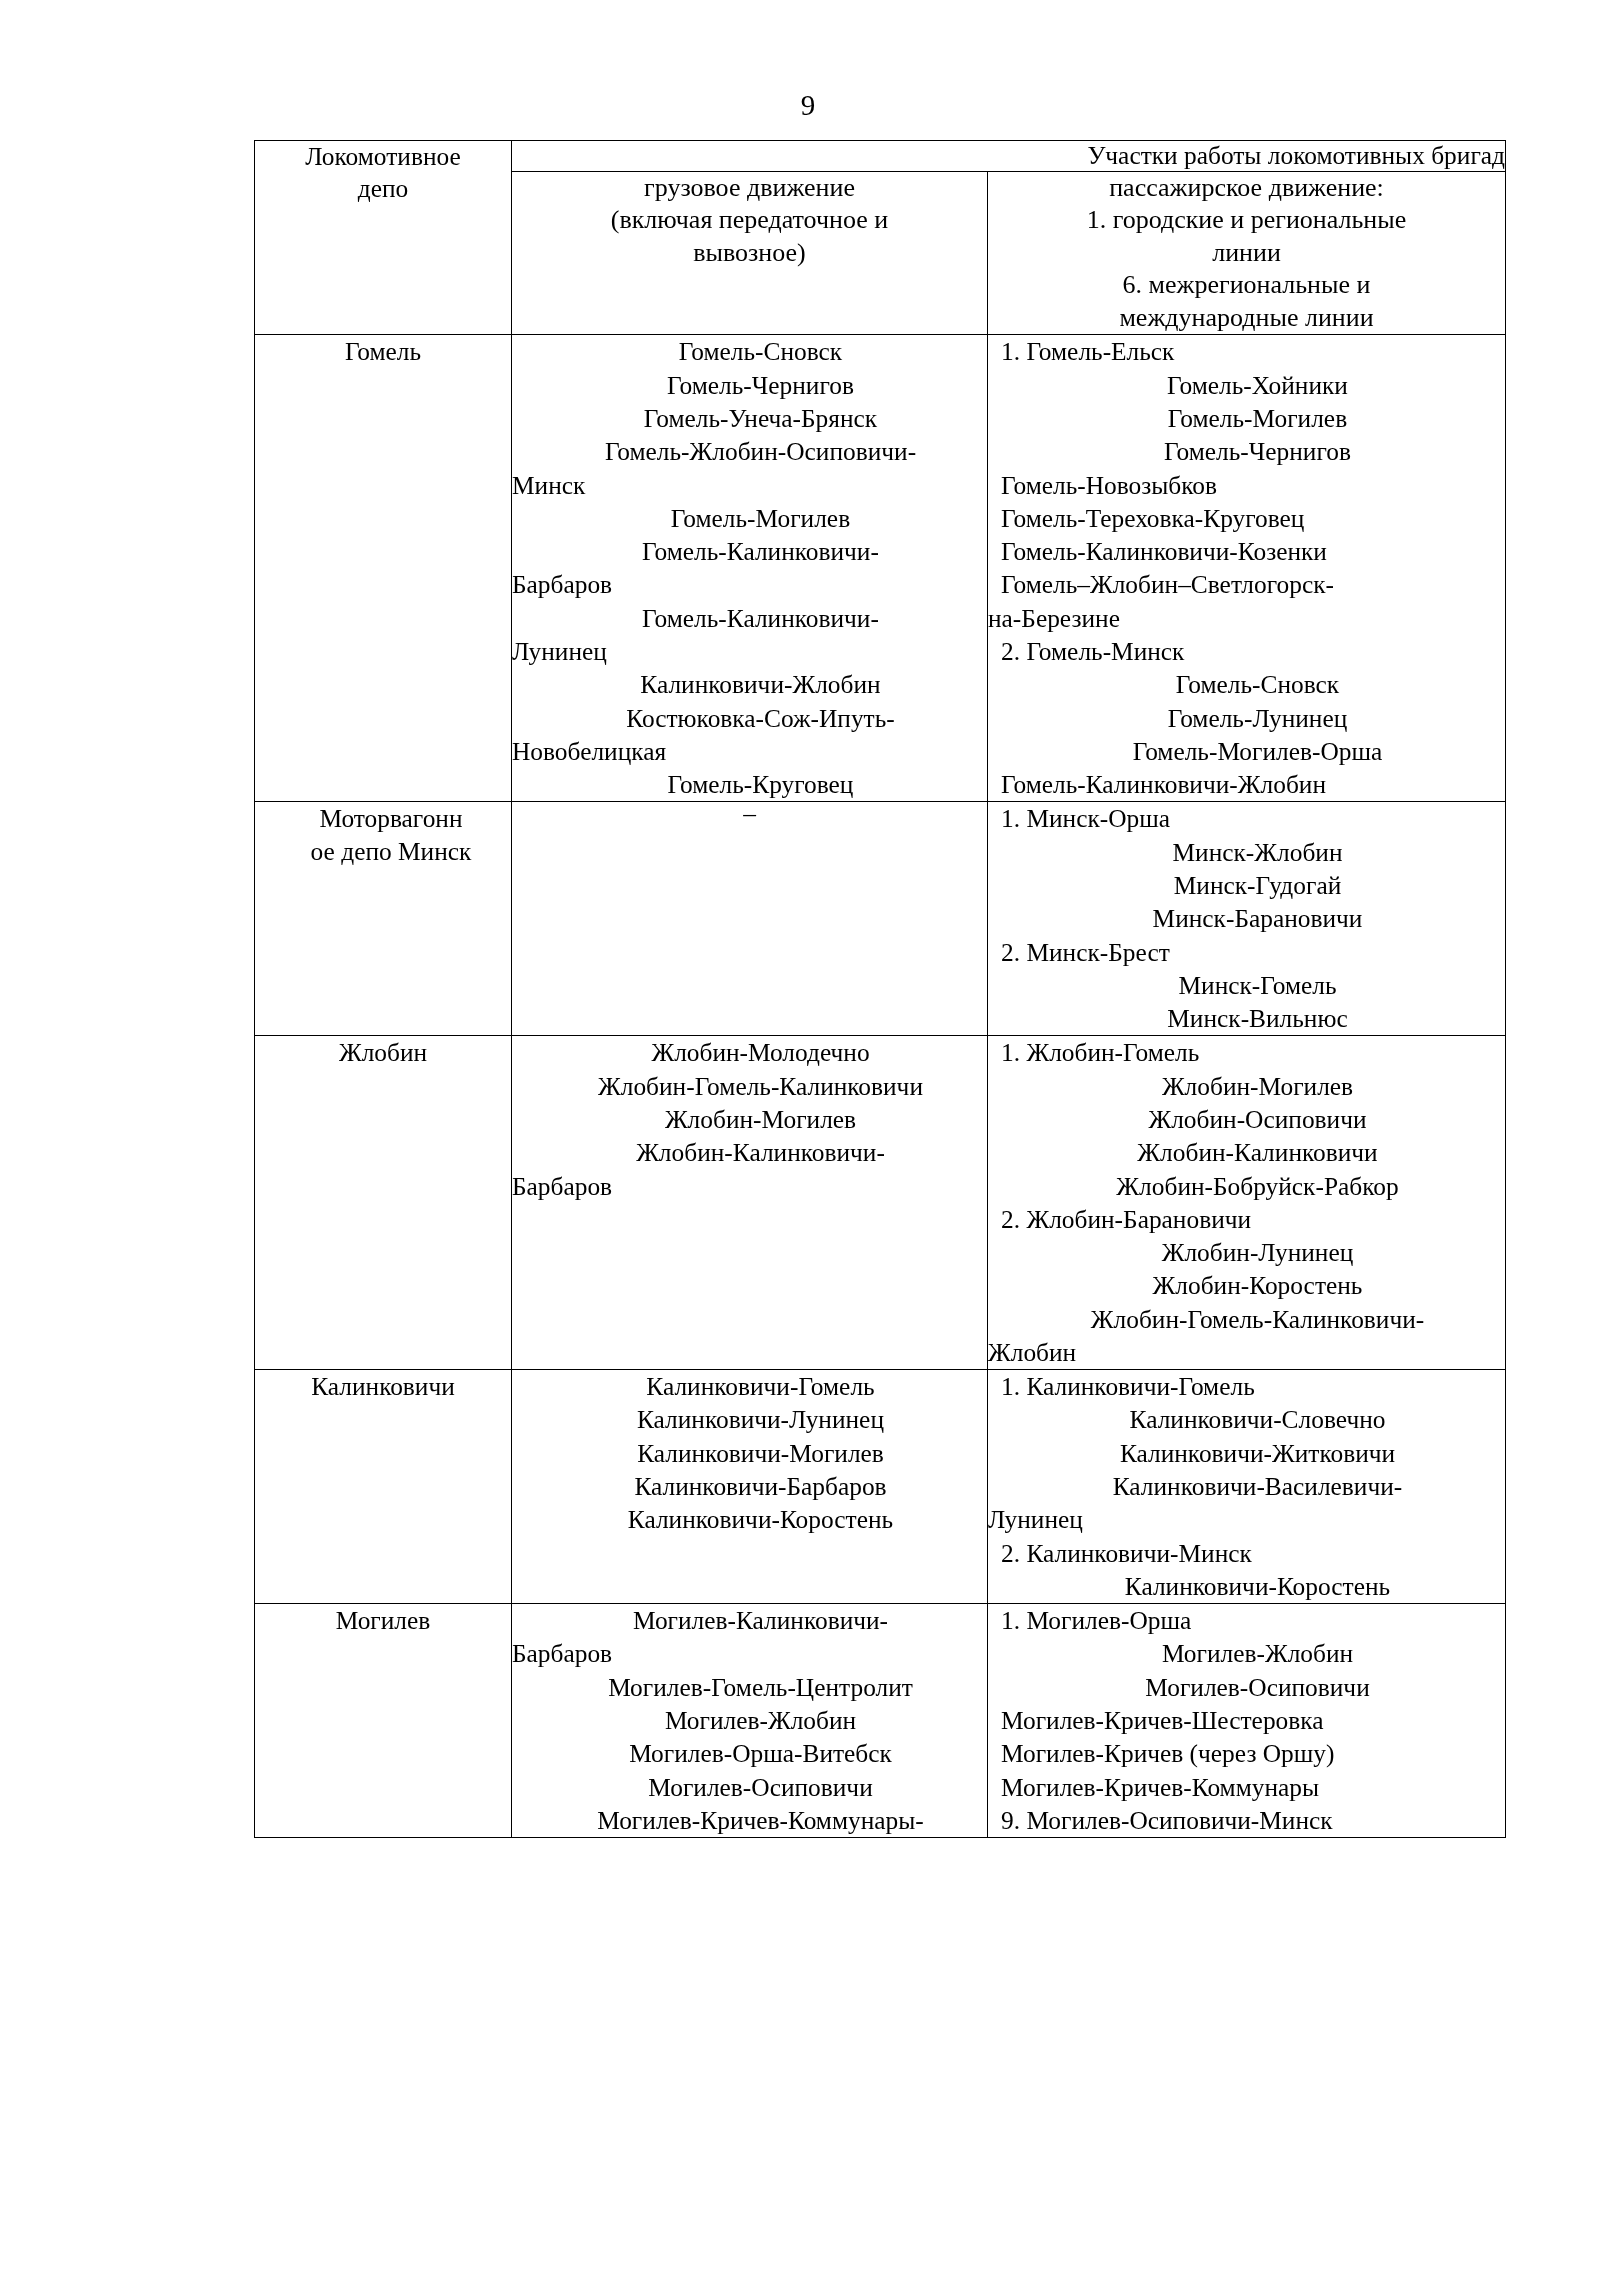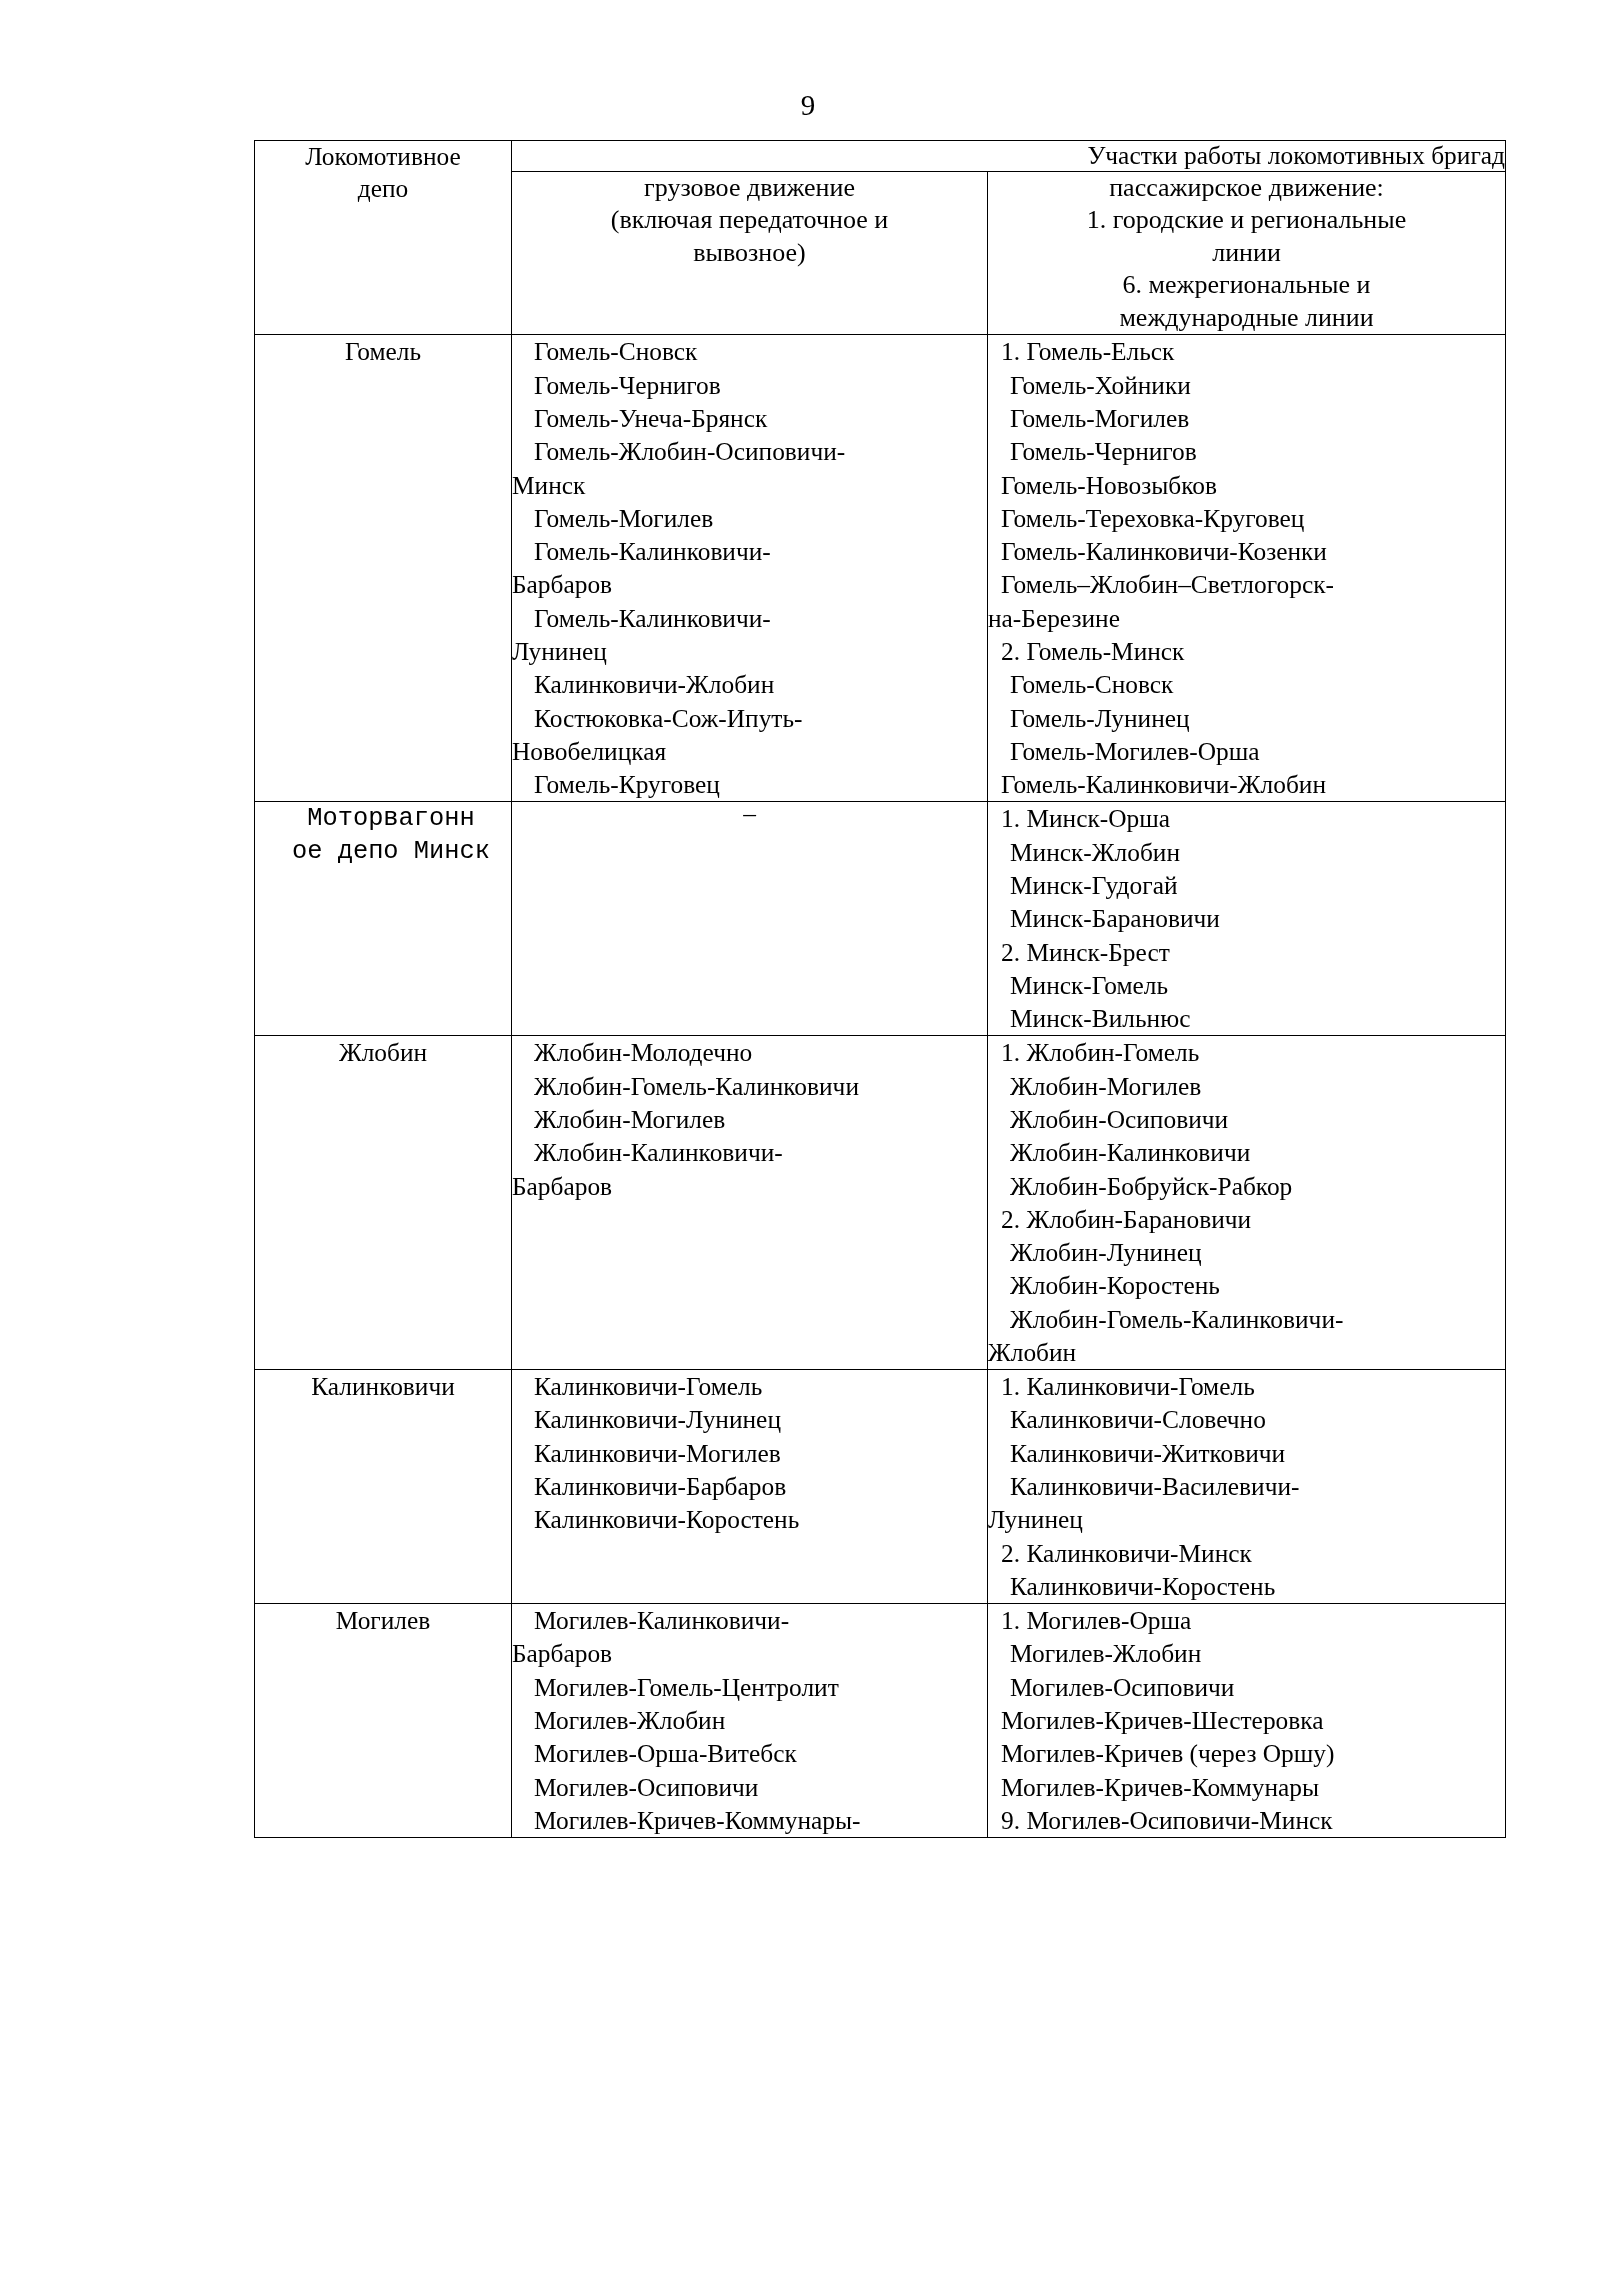--- a/index.html
+++ b/index.html
@@ -76,33 +76,33 @@
   }
 
   .depot-name {
     font-size: 25.4px;
     line-height: 1.3;
     padding: 10.4px 6.5px 10.4px 19.6px;
     text-align: center;
   }
   .depot-name.center-block {
     padding-left: 16px;
-    font-family: Liberation Mono, monospace;
   }
 
   .cell-list {
     font-size: 25.4px;
     line-height: 1.31;
     padding: 10.4px 5.2px 11.7px 5.2px;
   }
   .cell-list .ln {
     white-space: nowrap;
   }
   .cell-list .ln.ind {
     padding-left: 22px;
+    text-align: center;
   }
   .cell-list .ln.ind2 {
     padding-left: 13px;
   }
   .dash-cell {
     font-size: 25.4px;
     text-align: center;
     vertical-align: middle;
     padding: 13px;
   }

